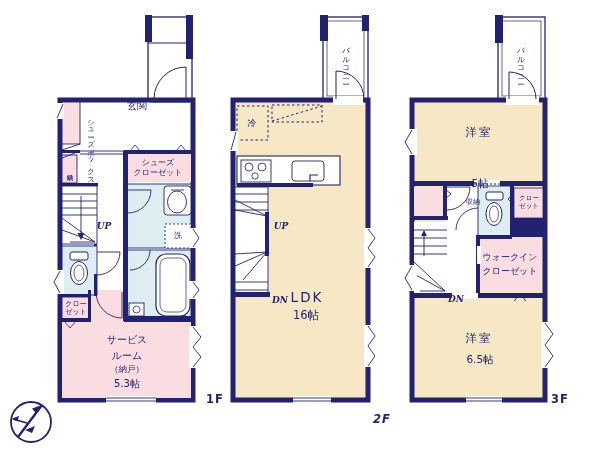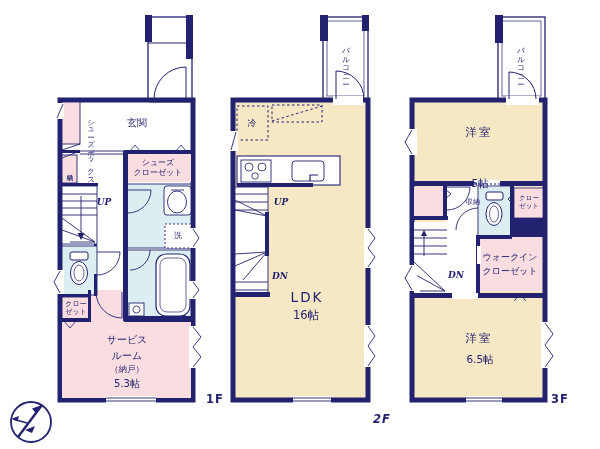--- a/index.html
+++ b/index.html
@@ -2,21 +2,21 @@
 <html><head>
 <meta charset="utf-8">
 <style>
   html,body{margin:0;padding:0;background:#fff;}
   .canvas{position:relative;width:600px;height:449px;background:#ffffff;overflow:hidden;
           font-family:"DejaVu Sans",sans-serif;}
   .canvas svg{position:absolute;left:0;top:0;}
   .lbl{position:absolute;transform:translate(-50%,-50%);color:#232270;white-space:nowrap;
        line-height:1.2;text-align:center;font-family:"DejaVu Sans",sans-serif;}
   .vert{writing-mode:vertical-rl;text-orientation:mixed;}
-  .updn{font-style:italic;font-weight:bold;font-family:"DejaVu Serif",serif;}
+  .updn{font-style:italic;font-weight:bold;font-family:"DejaVu Serif",serif;margin-top:24px;}
   .flr{font-weight:bold;font-size:11.5px;letter-spacing:1px;}
   .wm{position:absolute;transform:translate(-50%,-50%);white-space:nowrap;
       color:rgba(162,152,140,0.62);font-size:17px;font-weight:bold;letter-spacing:3px;
       font-family:"DejaVu Sans",sans-serif;}
 </style>
 </head>
 <body>
 
 <div class="canvas">
 
@@ -257,21 +257,21 @@
   <g stroke="#232270" fill="none">
     <circle cx="31" cy="422" r="20" stroke-width="1.8"></circle>
     <path d="M18,437 L42,405" stroke-width="2.4"></path>
     <path d="M42,405 l-10,3.5 l4.5,5.5 z" fill="#232270" stroke="none"></path>
     <path d="M25,430 l10,-4 l-3,7 z" fill="#232270" stroke="none"></path>
     <path d="M13,419 L27,423" stroke-width="1.6"></path>
     <path d="M12,418.5 l7,-2.5 l-1.5,5.5 z" fill="#232270" stroke="none"></path>
   </g>
 </svg>
 
-<div class="lbl" style="left:137px;top:123px;font-size:10px;">玄関</div>
+<div class="lbl" style="left:137px;top:106px;font-size:10px;">玄関</div>
 <div class="lbl vert" style="left:91px;top:131px;font-size:7.5px;height:34px;letter-spacing:1px;">シューズボックス</div>
 <div class="lbl" style="left:158px;top:168px;font-size:8px;">
       <div>シューズ</div>
       <div>クローゼット</div>
     </div>
 <div class="lbl vert" style="left:69px;top:169px;font-size:6.5px;">収納</div>
 <div class="lbl updn" style="left:104px;top:202px;font-size:9px;">UP</div>
 <div class="lbl" style="left:178px;top:236px;font-size:8px;">洗</div>
 <div class="lbl" style="left:76px;top:308px;font-size:7px;">
       <div>クロー</div>

